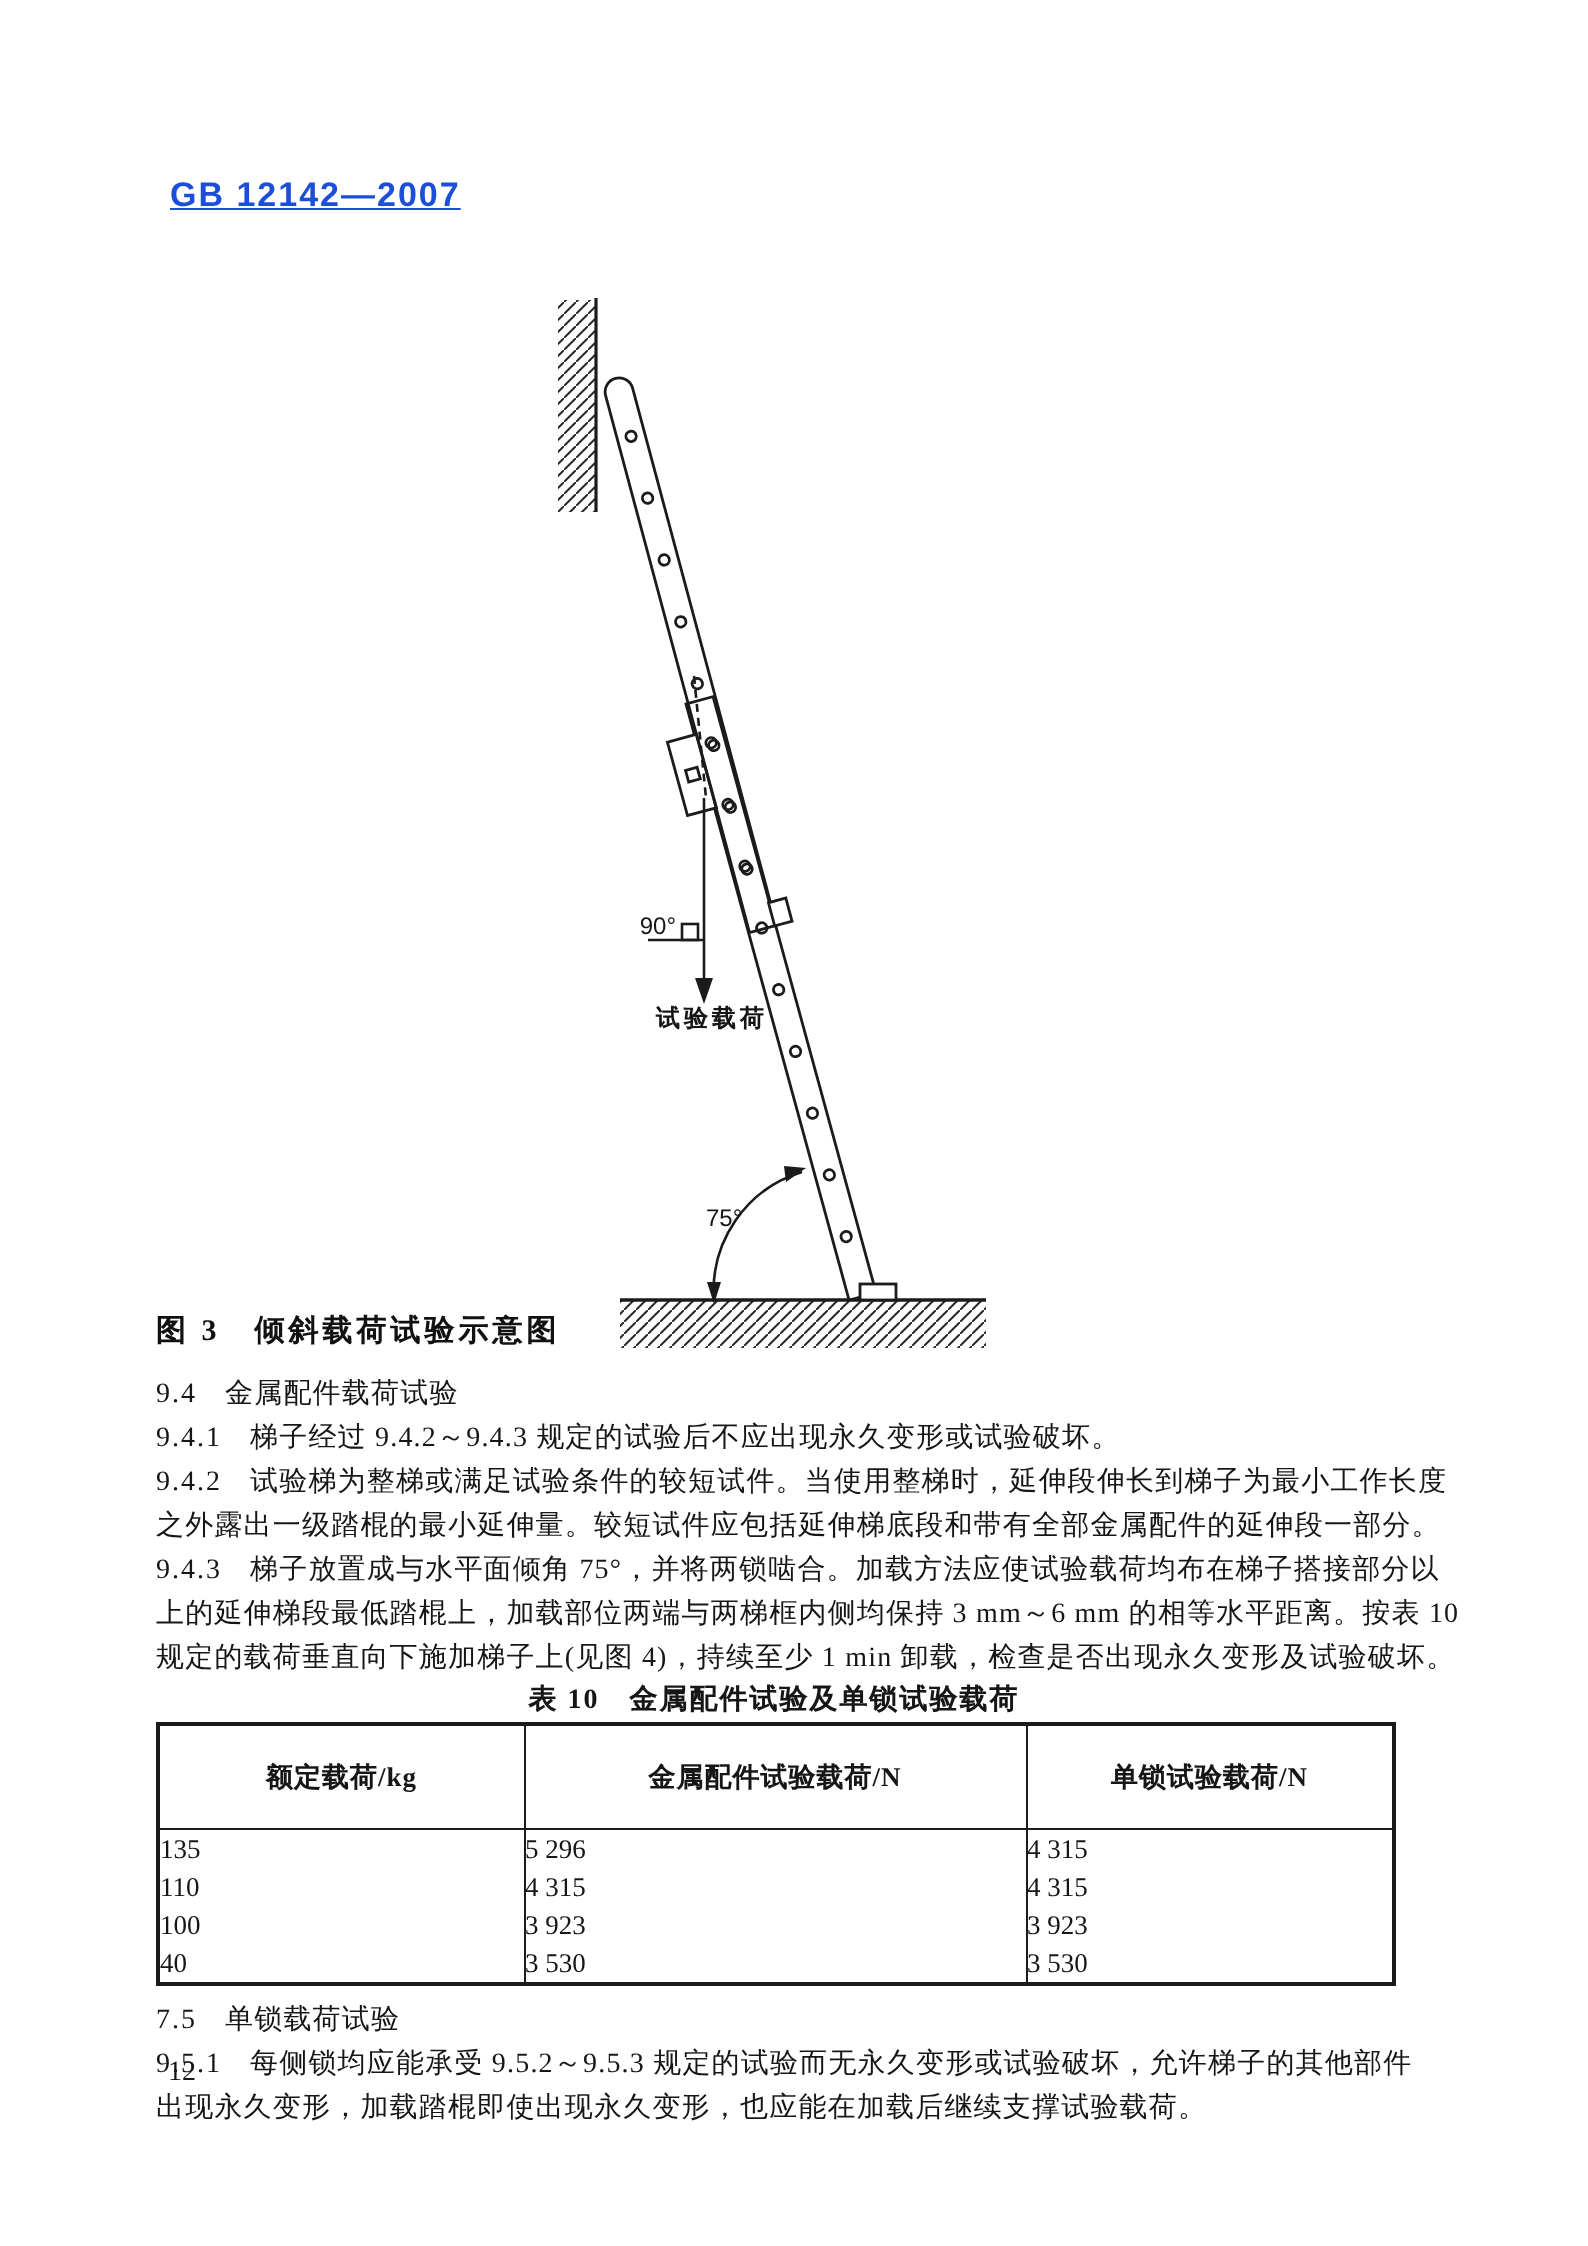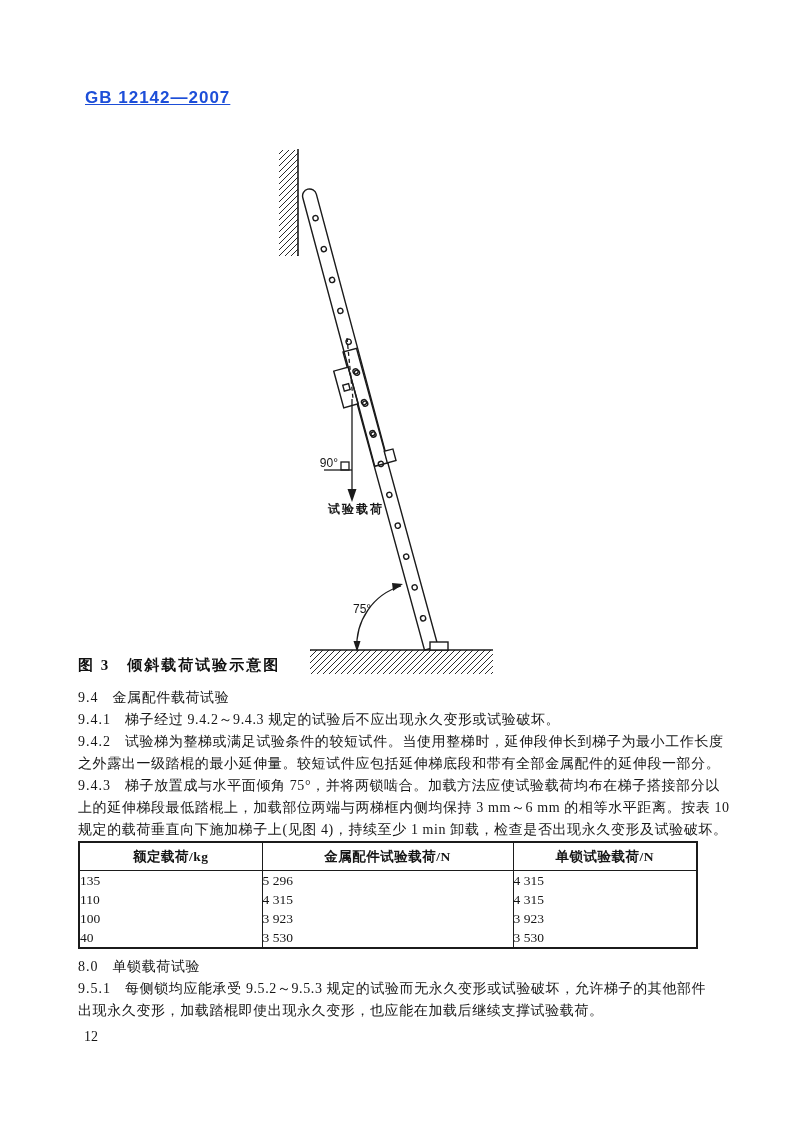--- a/index.html
+++ b/index.html
@@ -26,21 +26,21 @@
   .pnum{margin-right:14px;letter-spacing:1px;}
   .heading{font-weight:normal;}
   .tbl-title{line-height:20px;text-align:center;font-weight:bold;width:618px;letter-spacing:1px;}
   table.t10{
     width:618px;border-collapse:collapse;table-layout:fixed;
     border:2px solid #1b1b1b;margin-top:0;
   }
   table.t10 th{
     height:27px;font-size:13.5px;font-weight:bold;text-align:center;
     border-bottom:1.5px solid #1b1b1b;border-left:1.5px solid #1b1b1b;
-    padding:0;letter-spacing:0.5px;
+    padding:12px;letter-spacing:0.5px;
   }
   table.t10 td{
     height:19px;font-size:13.5px;font-weight:normal;
     border-left:1.5px solid #1b1b1b;padding:0;vertical-align:middle;
   }
   table.t10 th:first-child,table.t10 td:first-child{border-left:none;}
   .sec95{margin-top:7px;}
   .page-number{position:absolute;left:84px;top:1029px;font-size:14px;color:#161616;}
   svg text{font-family:"Liberation Sans",sans-serif;fill:#161616;}
 </style>
@@ -134,20 +134,21 @@
       <div class="tline"><span class="pnum">9.4.2</span><span>试验梯为整梯或满足试验条件的较短试件。当使用整梯时，延伸段伸长到梯子为最小工作长度</span></div>
       <div class="tline">之外露出一级踏棍的最小延伸量。较短试件应包括延伸梯底段和带有全部金属配件的延伸段一部分。</div>
     </div>
 
     <div class="para">
       <div class="tline"><span class="pnum">9.4.3</span><span>梯子放置成与水平面倾角 75°，并将两锁啮合。加载方法应使试验载荷均布在梯子搭接部分以</span></div>
       <div class="tline">上的延伸梯段最低踏棍上，加载部位两端与两梯框内侧均保持 3 mm～6 mm 的相等水平距离。按表 10</div>
       <div class="tline">规定的载荷垂直向下施加梯子上(见图 4)，持续至少 1 min 卸载，检查是否出现永久变形及试验破坏。</div>
     </div>
 
+    <div class="tbl-title">表 10　金属配件试验及单锁试验载荷</div>
 
     <table class="t10">
       <colgroup>
           <col style="width:183px">
           <col style="width:251px">
           <col style="width:184px">
         </colgroup>
       <thead>
         <tr>
           <th>额定载荷/kg</th>
@@ -172,21 +173,21 @@
           <td>3 923</td>
         </tr>
         <tr>
           <td>40</td>
           <td>3 530</td>
           <td>3 530</td>
         </tr>
       </tbody>
     </table>
 
-    <div class="tline heading sec95"><span class="pnum">8.0</span><span>单锁载荷试验</span></div>
+    <div class="tline heading sec95"><span class="pnum">7.5</span><span>单锁载荷试验</span></div>
 
     <div class="para">
       <div class="tline"><span class="pnum">9.5.1</span><span>每侧锁均应能承受 9.5.2～9.5.3 规定的试验而无永久变形或试验破坏，允许梯子的其他部件</span></div>
       <div class="tline">出现永久变形，加载踏棍即使出现永久变形，也应能在加载后继续支撑试验载荷。</div>
     </div>
 
   </div>
 
   <div class="page-number">12</div>
 

